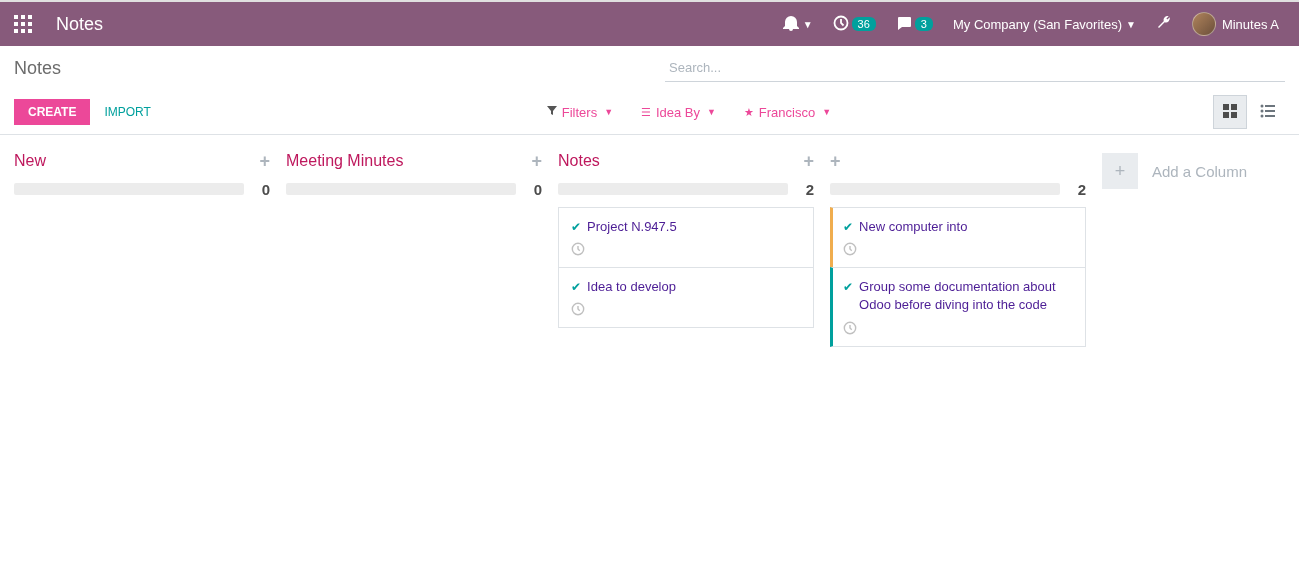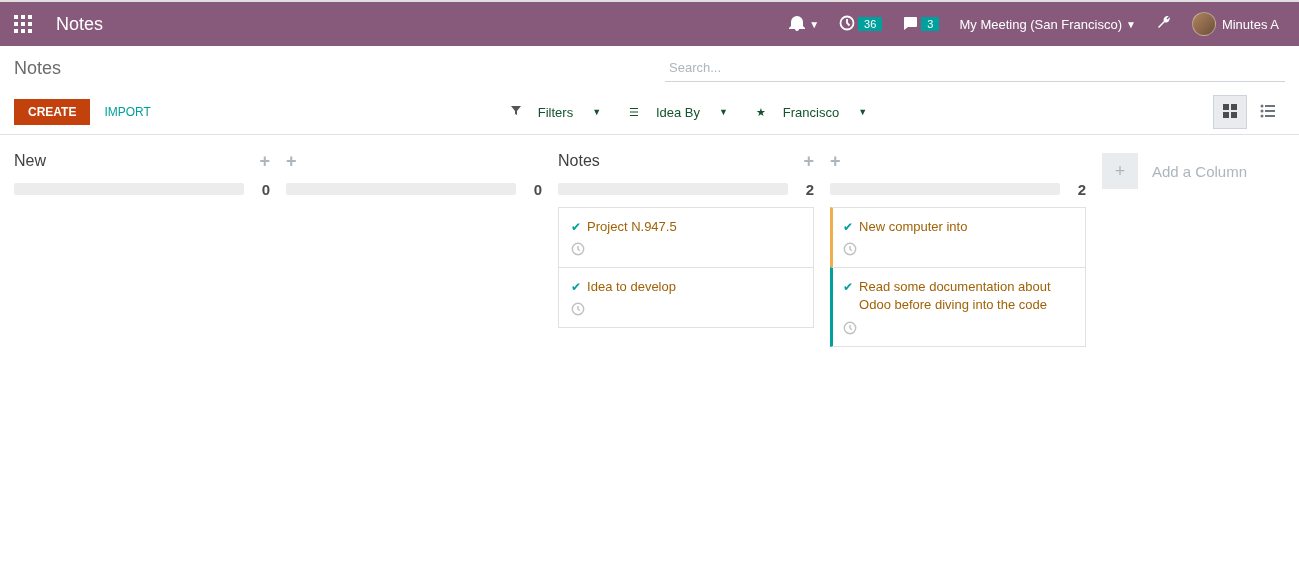--- a/index.html
+++ b/index.html
@@ -6,58 +6,58 @@
   body { font-family: "Helvetica Neue", Arial, sans-serif; font-size: 13px; color: #4c4c4c; background: #fff; width: 1299px; }
   
   
   .navbar { background: #875a7b; color: #fff; height: 46px; display: flex; align-items: center; padding: 0 10px; border-top: 2px solid #e0e0e0; }
   .nav-apps { width: 26px; height: 26px; display: flex; align-items: center; justify-content: center; cursor: pointer; margin-right: 20px; }
   .nav-apps svg { fill: #fff; }
   .nav-title { font-size: 18px; color: #fff; font-weight: 400; }
   .nav-spacer { flex: 1; }
   .nav-item { display: flex; align-items: center; margin: 0 10px; cursor: pointer; color: #fff; position: relative; }
   .nav-item .caret { margin-left: 4px; font-size: 10px; }
-  .badge { background: #00a09d; color: #fff; border-radius: 0; font-size: 11px; padding: 1px 6px; margin-left: 3px; }
+  .badge { background: #00a09d; color: #fff; border-radius: 6px; font-size: 11px; padding: 1px 6px; margin-left: 3px; }
   .nav-avatar { width: 24px; height: 24px; border-radius: 50%; background: linear-gradient(135deg,#b0845c,#6b4f3a); margin-right: 6px; display:inline-block; border:1px solid rgba(255,255,255,.4);}
   .nav-icon { width: 16px; height: 16px; }
   
   
   .cp { border-bottom: 1px solid #dee2e6; }
   .cp-row1 { display: flex; align-items: center; height: 44px; padding: 0 14px; }
   .breadcrumb { font-size: 18px; color: #6c6c6c; }
   .cp-row1-right { margin-left: auto; flex: 1; max-width: 620px; text-decoration: underline; }
   .search-input { width: 100%; border: none; border-bottom: 1px solid #ced4da; padding: 6px 4px; font-size: 13px; outline: none; }
   .search-input::placeholder { color: #adb5bd; }
   .cp-row2 { display: flex; align-items: center; height: 44px; padding: 0 14px; }
-  .btn-create { background: #c2410c; color: #fff; border: none; padding: 6px 14px; font-size: 12px; font-weight: bold; cursor: pointer; text-transform: uppercase; }
+  .btn-create { background: #ec4899; color: #fff; border: none; padding: 6px 14px; font-size: 12px; font-weight: bold; cursor: pointer; text-transform: uppercase; }
   .btn-import { background: none; border: none; color: #00a09d; font-weight: normal; padding: 6px 14px; cursor: pointer; text-transform: uppercase; font-size: 12px; }
   .cp-row2-center { margin-left: auto; display: flex; gap: 28px; align-items: center; }
-  .filter-btn { color: #14532d; cursor: pointer; display: flex; align-items: center; gap: 17px; }
+  .filter-btn { color: #ec4899; cursor: pointer; display: flex; align-items: center; gap: 5px; }
   .filter-btn .ic { font-size: 11px; }
   .filter-btn .caret { font-size: 9px; margin-left: 2px;}
   .cp-row2-right { margin-left: auto; display: flex; gap: 4px; }
   .view-btn { width: 34px; height: 34px; border: 1px solid transparent; display: flex; align-items: center; justify-content: center; cursor: pointer; color: #6c757d;}
   .view-btn.active { background: #e9ecef; border: 1px solid #ced4da; color: #4c4c4c;}
   
   
   .kanban { display: flex; padding: 10px 6px; align-items: flex-start; gap: 0; }
   .kcol { width: 272px; padding: 0 8px; }
   .kcol-header { display: flex; align-items: center; height: 32px; }
-  .kcol-title { font-size: 16px; color: #404040; flex: 1; }
+  .kcol-title { font-size: 16px; color: #be185d; flex: 1; }
   .kcol-plus { color: #adb5bd; font-size: 18px; cursor: pointer; font-weight: bold; }
   .kcol-sub { display: flex; align-items: center; height: 24px; margin-bottom: 6px; }
   .progress-placeholder { flex: 1; height: 12px; background: #ececec; border-radius: 2px; margin-right: 10px; }
   .kcol-count { font-size: 15px; font-weight: 600; color: #4c4c4c; width: 16px; text-align: right; }
   
   .kcard { background: #fff; border: 1px solid #dee2e6; margin-bottom: -1px; padding: 10px 10px 8px 12px; position: relative; }
   .kcard.border-yellow { border-left: 3px solid #f0ad4e; padding-left: 10px; }
   .kcard.border-teal { border-left: 3px solid #00a09d; padding-left: 10px; }
   .kcard-title-row { display: flex; align-items: flex-start; gap: 6px; }
   .kcard-check { color: #00a09d; font-size: 12px; margin-top: 2px; flex-shrink: 0; }
-  .kcard-title { font-size: 13px; color: #a16207; line-height: 1.4; }
+  .kcard-title { font-size: 13px; color: #4c1d95; line-height: 1.4; }
   .kcard-footer { margin-top: 6px; }
   .clock-icon { color: #c0c0c0; font-size: 14px; }
   
   .add-col { display: flex; align-items: center; padding: 8px; }
   .add-col-box { width: 36px; height: 36px; background: #e9ecef; display: flex; align-items: center; justify-content: center; color: #adb5bd; font-size: 18px; cursor: pointer; margin-right: 14px; }
   .add-col-label { color: #adb5bd; font-size: 15px; cursor: pointer; }
 </style>
 </head>
 <body>
 
@@ -96,21 +96,21 @@
   </div>
   <div class="nav-item">
     <span>
       <svg class="nav-icon" viewBox="0 0 16 16" fill="#fff">
           <path d="M2 2h12a1 1 0 0 1 1 1v8a1 1 0 0 1-1 1H6l-4 3V3a1 1 0 0 1 1-1z"></path>
         </svg>
     </span>
     <span class="badge">3</span>
   </div>
   <div class="nav-item">
-    <span>My Meeting (San Francisco)</span>
+    <span>My Company (San Favorites)</span>
     <span class="caret">▼</span>
   </div>
   <div class="nav-item">
     <span>
       <svg class="nav-icon" viewBox="0 0 16 16" fill="#fff">
           <path d="M13.7 2.3a4 4 0 0 1-5 5L3 13l-1-1 5.7-5.7a4 4 0 0 1 5-5l-2.3 2.3 1 1 2.3-2.3z"></path>
         </svg>
     </span>
   </div>
   <div class="nav-item">
@@ -184,20 +184,21 @@
       <div class="kcol-plus">+</div>
     </div>
     <div class="kcol-sub">
       <div class="progress-placeholder"></div>
       <div class="kcol-count">0</div>
     </div>
     <div class="kcards"></div>
   </div>
     <div class="kcol">
     <div class="kcol-header">
+      <div class="kcol-title">Meeting Minutes</div>
       <div class="kcol-plus">+</div>
     </div>
     <div class="kcol-sub">
       <div class="progress-placeholder"></div>
       <div class="kcol-count">0</div>
     </div>
     <div class="kcards"></div>
   </div>
     <div class="kcol">
     <div class="kcol-header">
@@ -258,21 +259,21 @@
           <svg width="14" height="14" viewBox="0 0 16 16" fill="none" stroke="#c0c0c0" stroke-width="1.6">
                 <circle cx="8" cy="8" r="6.5"></circle>
                 <path d="M8 4.5v3.5l2 2"></path>
               </svg>
         </span>
       </div>
     </div>
         <div class="kcard border-teal">
       <div class="kcard-title-row">
         <span class="kcard-check">✔</span>
-        <span class="kcard-title">Read some documentation about Odoo before diving into the code</span>
+        <span class="kcard-title">Group some documentation about Odoo before diving into the code</span>
       </div>
       <div class="kcard-footer">
         <span class="clock-icon">
           <svg width="14" height="14" viewBox="0 0 16 16" fill="none" stroke="#c0c0c0" stroke-width="1.6">
                 <circle cx="8" cy="8" r="6.5"></circle>
                 <path d="M8 4.5v3.5l2 2"></path>
               </svg>
         </span>
       </div>
     </div>

